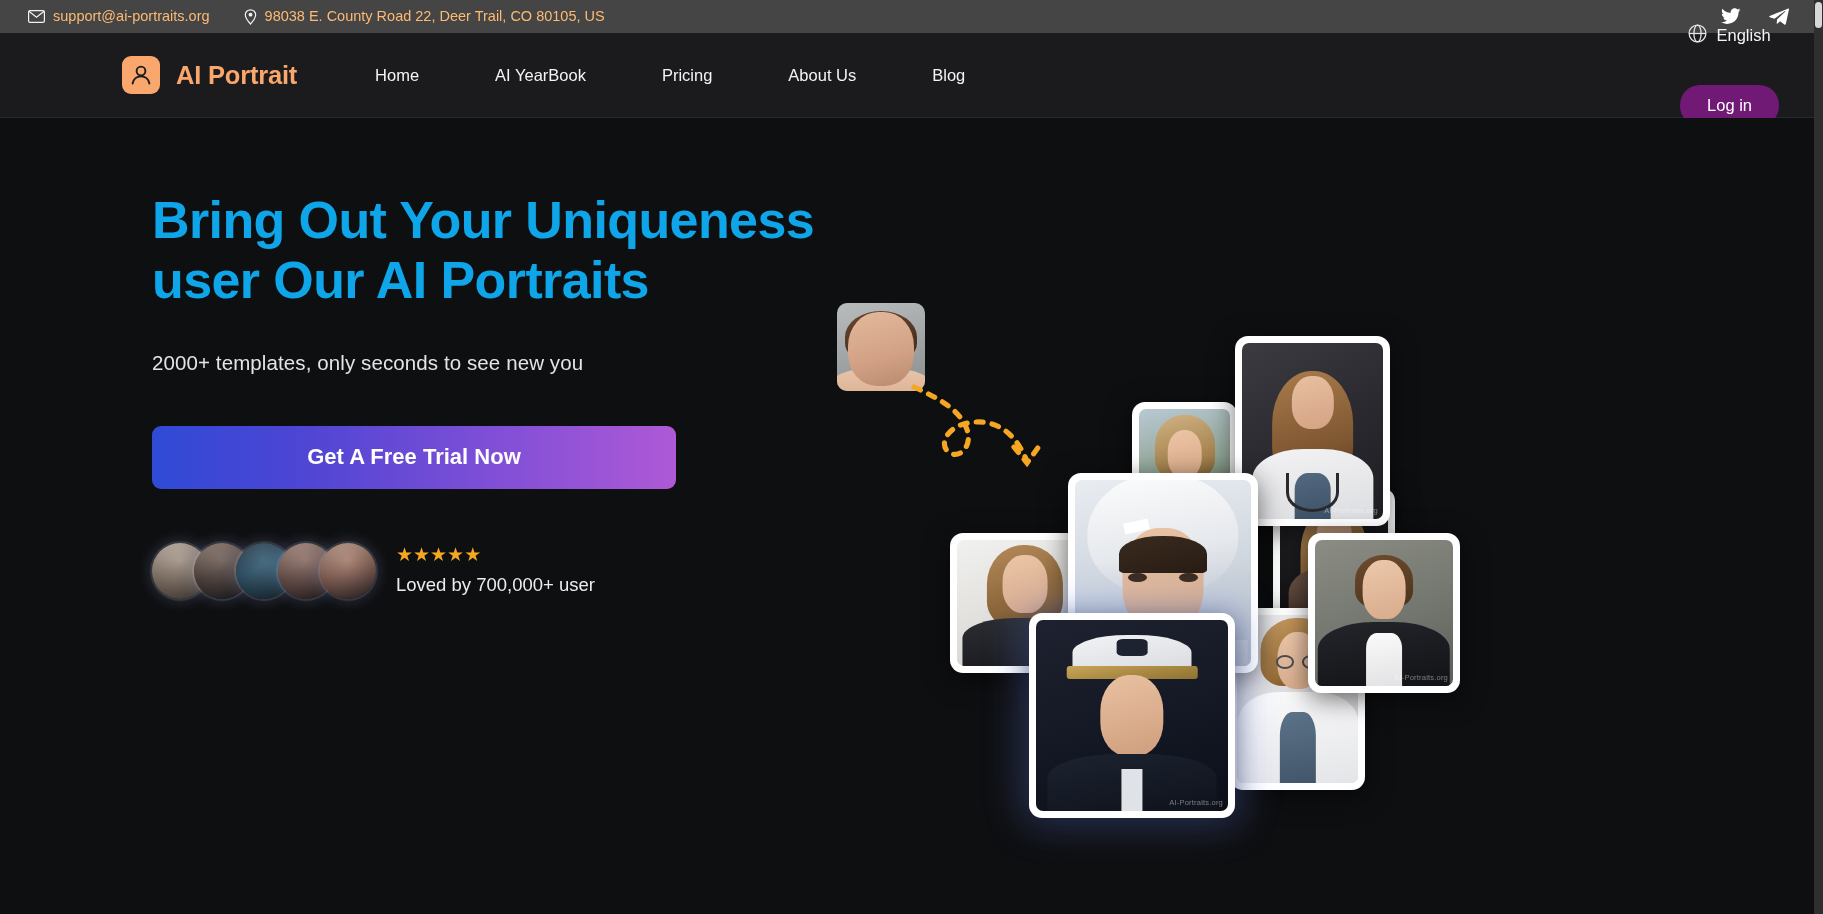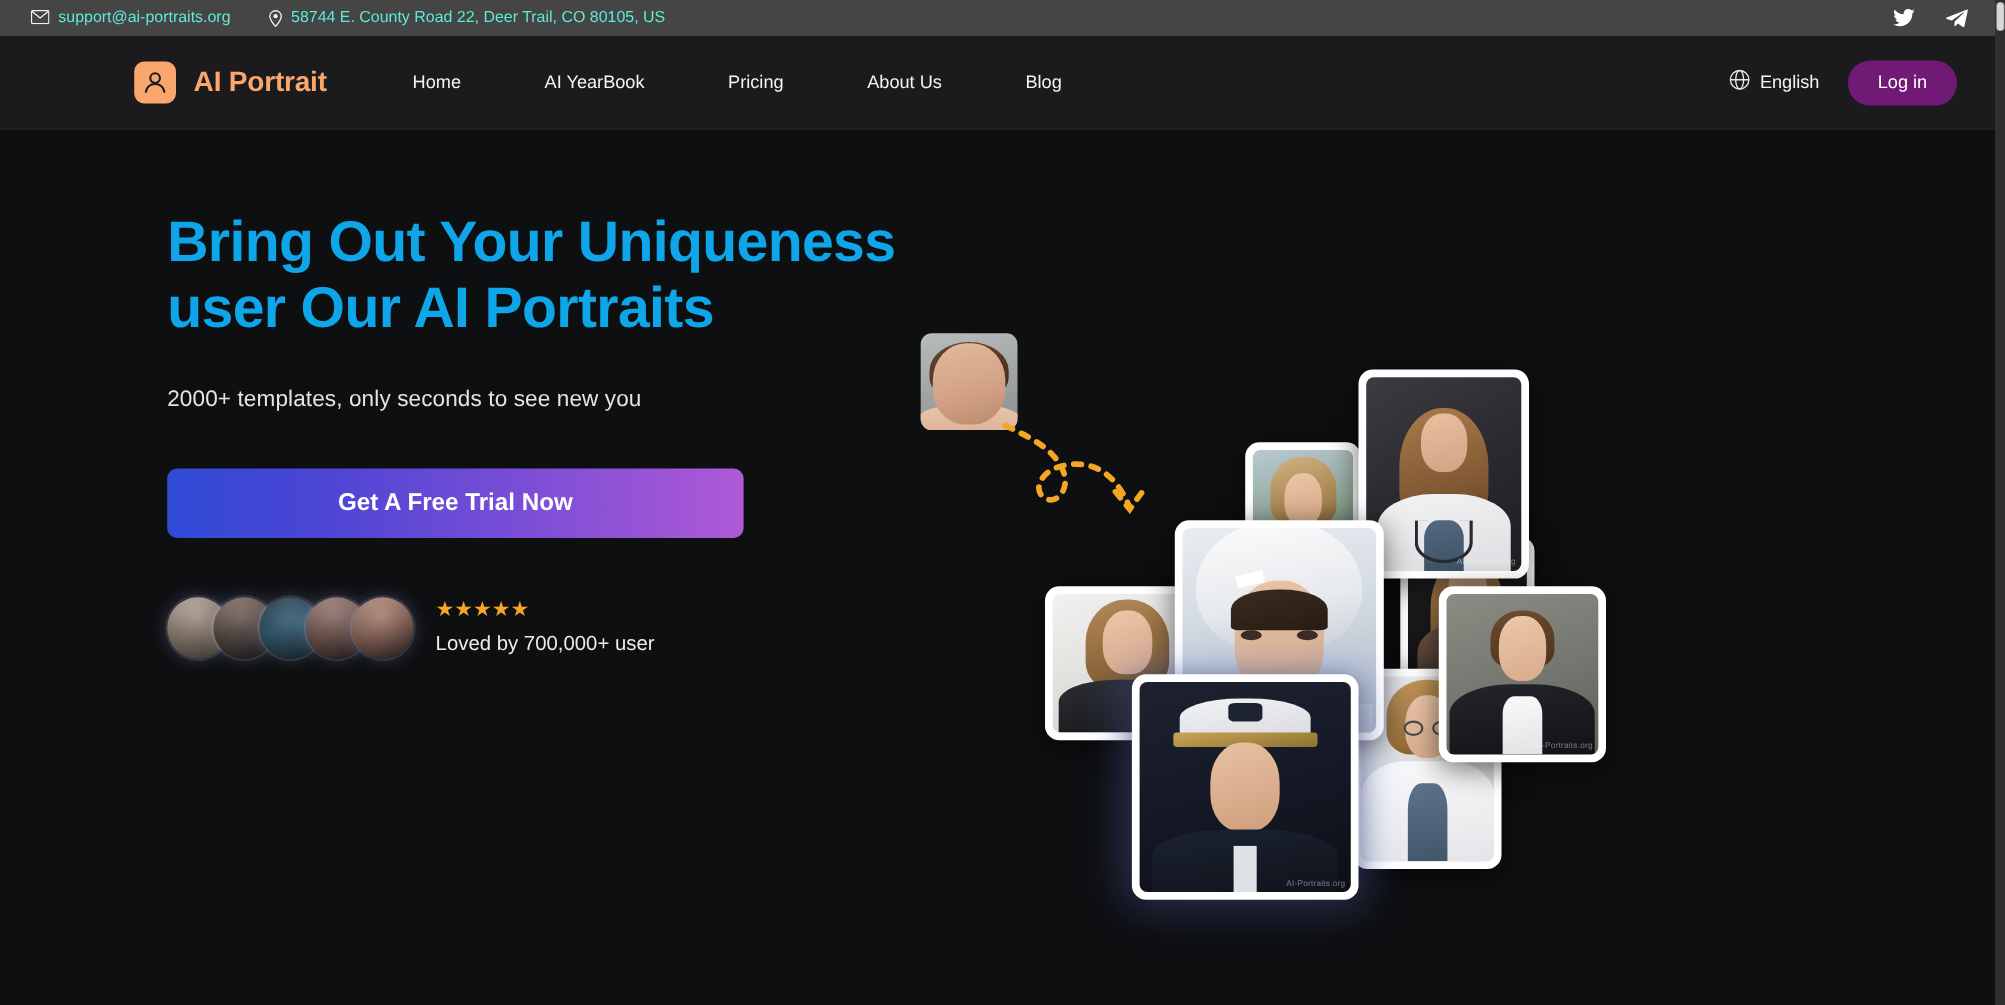--- a/index.html
+++ b/index.html
@@ -18,23 +18,23 @@
     height: 33px;
     background: #454545;
     display: flex;
     align-items: center;
     padding: 0 26px 0 28px;
     position: relative;
   }
   .topbar-left { display: flex; align-items: center; gap: 34px; }
   .topbar-item {
     display: flex;
-    align-items: flex-start;
+    align-items: center;
     gap: 8px;
-    color: #5eead4;
+    color: #fdba74;
     font-size: 14.5px;
     line-height: 1;
     white-space: nowrap;
   }
   .topbar-item svg { display: block; flex: none; }
   .topbar-right {
     margin-left: auto;
     display: flex;
     align-items: center;
     gap: 28px;
@@ -76,21 +76,22 @@
     color: #f4f4f5;
     font-size: 16.5px;
     padding: 10px 38px;
     white-space: nowrap;
     cursor: pointer;
   }
   .header-right {
     margin-left: auto;
     display: flex;
     align-items: center;
-    gap: 26px;
+    gap: 38px;
+    flex-direction: column;
   }
   .lang {
     display: flex; align-items: center; gap: 9px;
     color: #f4f4f5;
     font-size: 16.5px;
     cursor: pointer;
     white-space: nowrap;
   }
   .login-btn {
     background: #701a75;
@@ -305,21 +306,21 @@
       </span>
       <span>support@ai-portraits.org</span>
     </div>
     <div class="topbar-item">
       <span>
         <svg width="13" height="16" viewBox="0 0 13 16">
           <path d="M6.5 0.8 C3.6 0.8 1.3 3.0 1.3 5.8 C1.3 9.3 6.5 15 6.5 15 C6.5 15 11.7 9.3 11.7 5.8 C11.7 3.0 9.4 0.8 6.5 0.8 Z" fill="none" stroke="#f2f2f2" stroke-width="1.2"></path>
           <circle cx="6.5" cy="5.7" r="1.9" fill="#f2f2f2"></circle>
         </svg>
       </span>
-      <span>58744 E. County Road 22, Deer Trail, CO 80105, US</span>
+      <span>98038 E. County Road 22, Deer Trail, CO 80105, US</span>
     </div>
   </div>
   <div class="topbar-right">
     <a class="social-link" href="#">
       <svg width="20" height="17" viewBox="0 0 20 17">
         <path d="M19.6 2.0 c-0.72 0.32 -1.5 0.54 -2.31 0.64 c0.83 -0.50 1.47 -1.29 1.77 -2.23 c-0.78 0.46 -1.64 0.80 -2.56 0.98 C15.77 0.62 14.73 0.14 13.58 0.14 c-2.21 0 -4.0 1.79 -4.0 4.0 c0 0.31 0.03 0.62 0.10 0.91 C6.35 4.89 3.37 3.28 1.38 0.82 C1.03 1.41 0.84 2.09 0.84 2.82 c0 1.39 0.71 2.61 1.78 3.33 c-0.66 -0.02 -1.28 -0.20 -1.82 -0.50 v0.05 c0 1.94 1.38 3.55 3.21 3.92 c-0.34 0.09 -0.69 0.14 -1.05 0.14 c-0.26 0 -0.51 -0.03 -0.75 -0.07 c0.51 1.59 1.98 2.74 3.73 2.77 c-1.37 1.07 -3.09 1.71 -4.96 1.71 c-0.32 0 -0.64 -0.02 -0.95 -0.06 c1.77 1.13 3.87 1.79 6.13 1.79 c7.35 0 11.37 -6.09 11.37 -11.37 l-0.01 -0.52 C18.37 3.52 19.05 2.81 19.6 2.0 z" fill="#ffffff"></path>
       </svg>
     </a>
     <a class="social-link" href="#">
       <svg width="20" height="17" viewBox="0 0 20 17">

